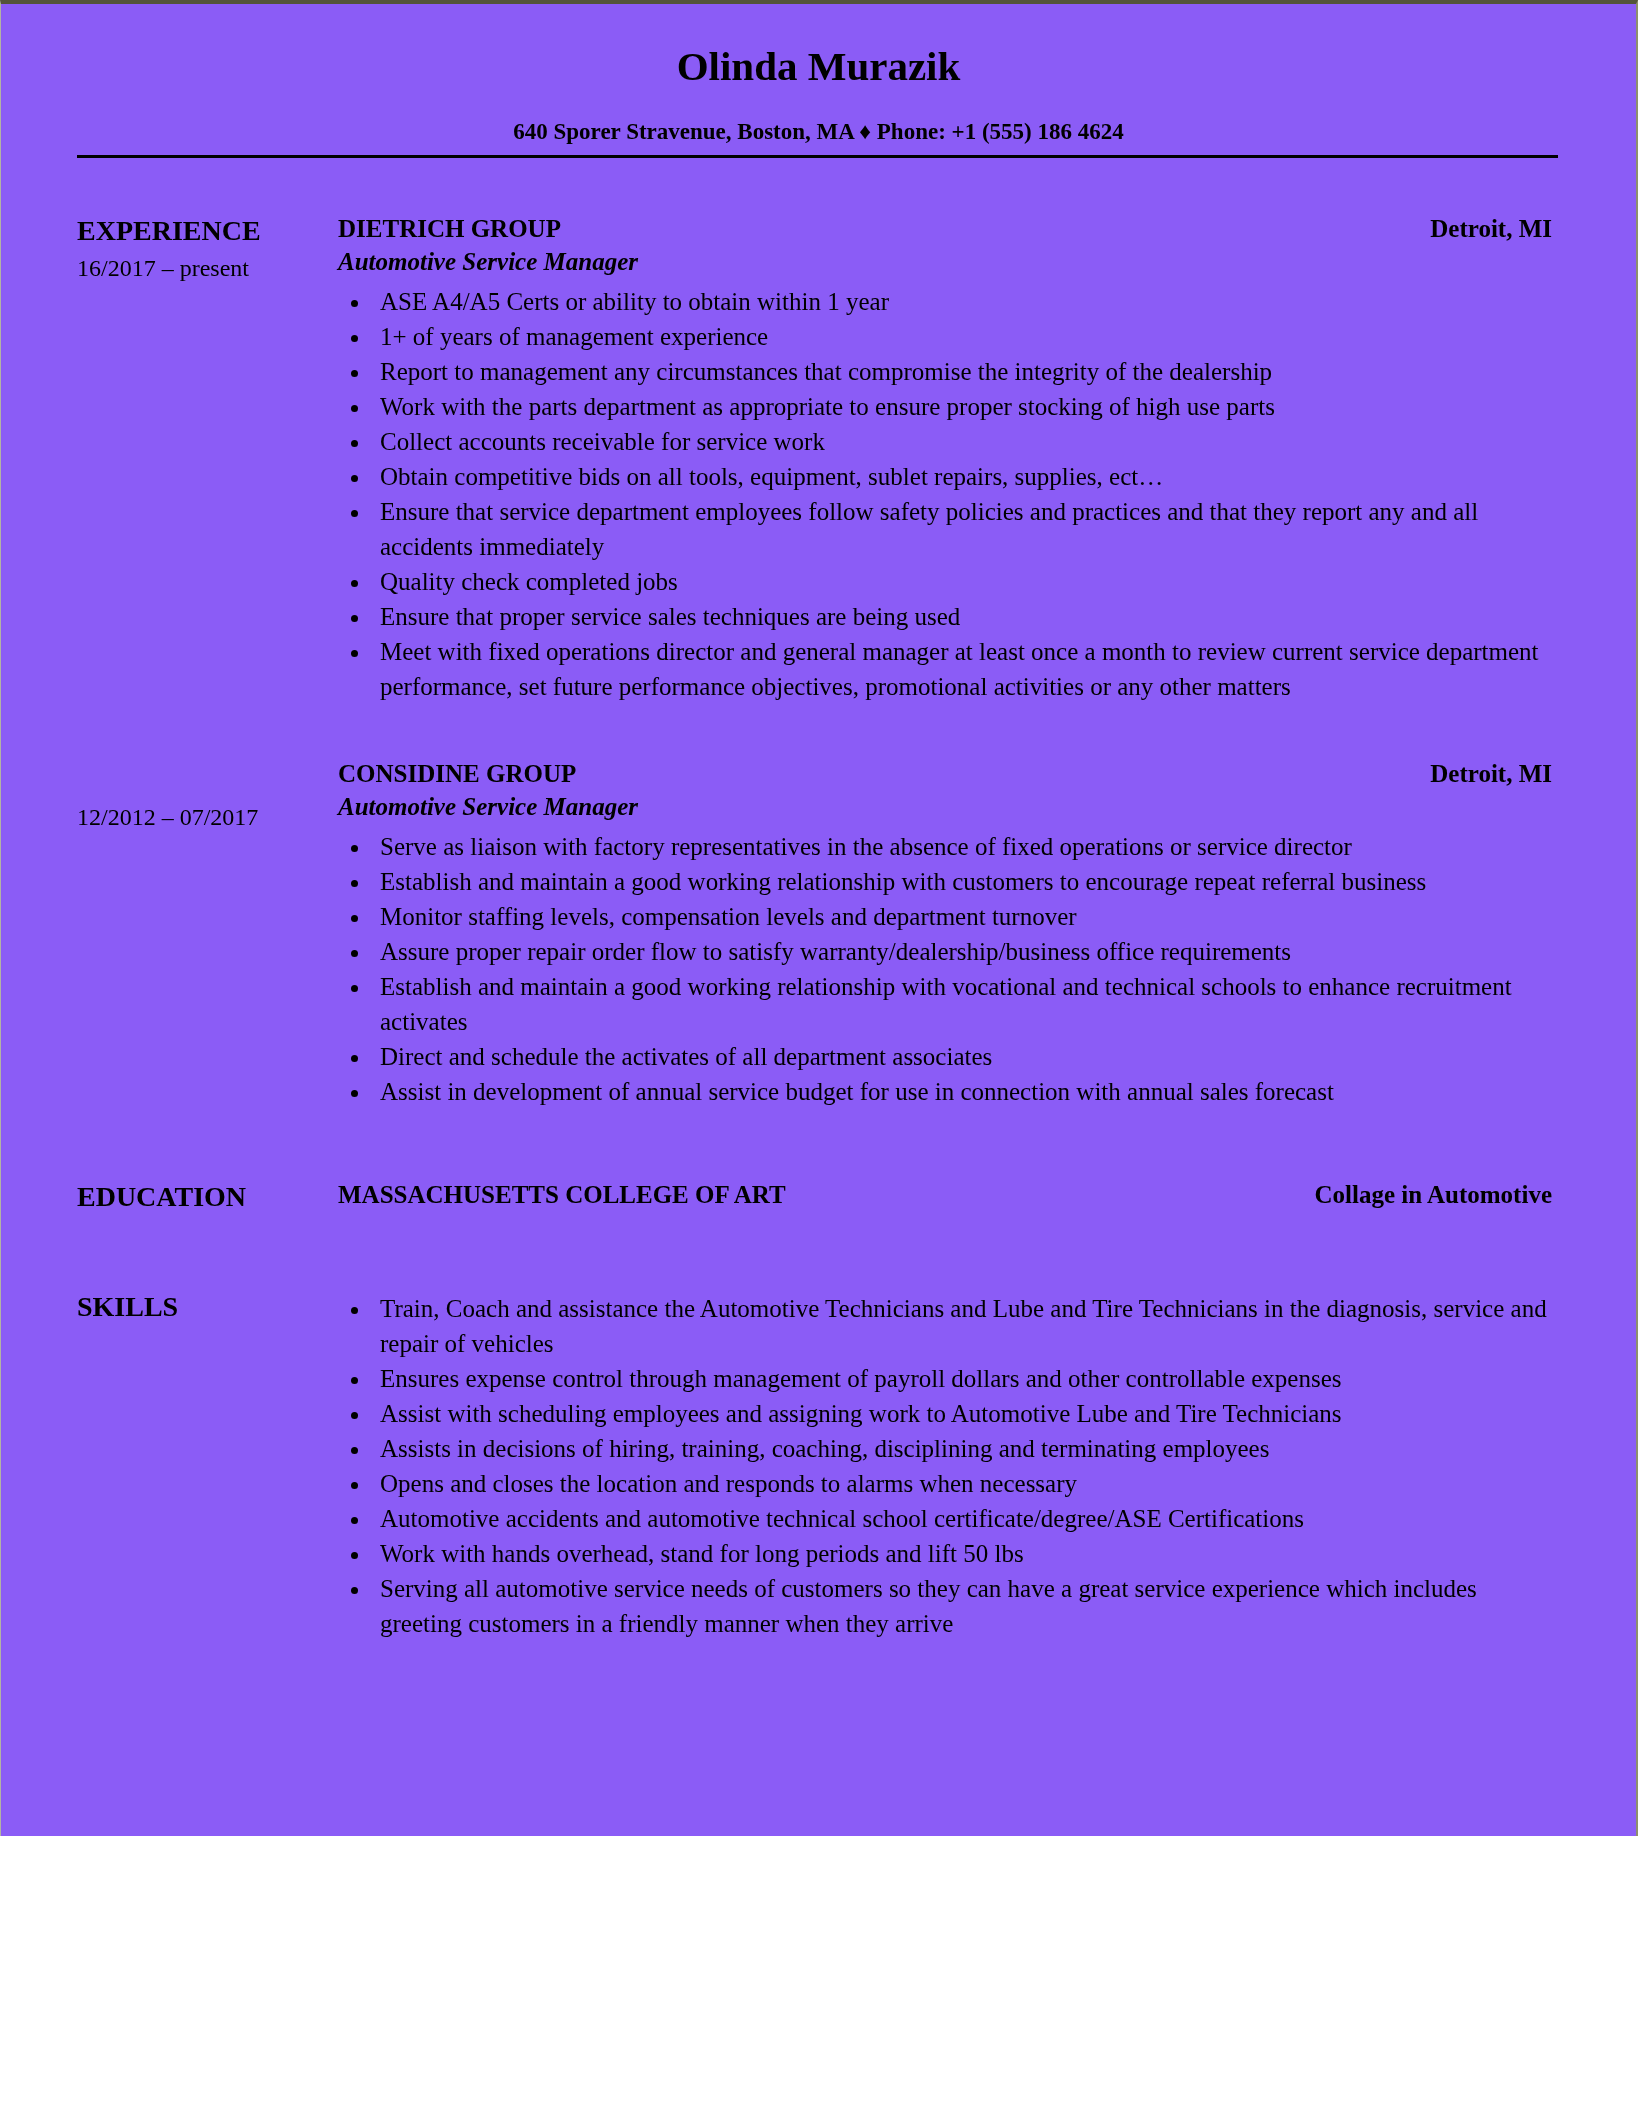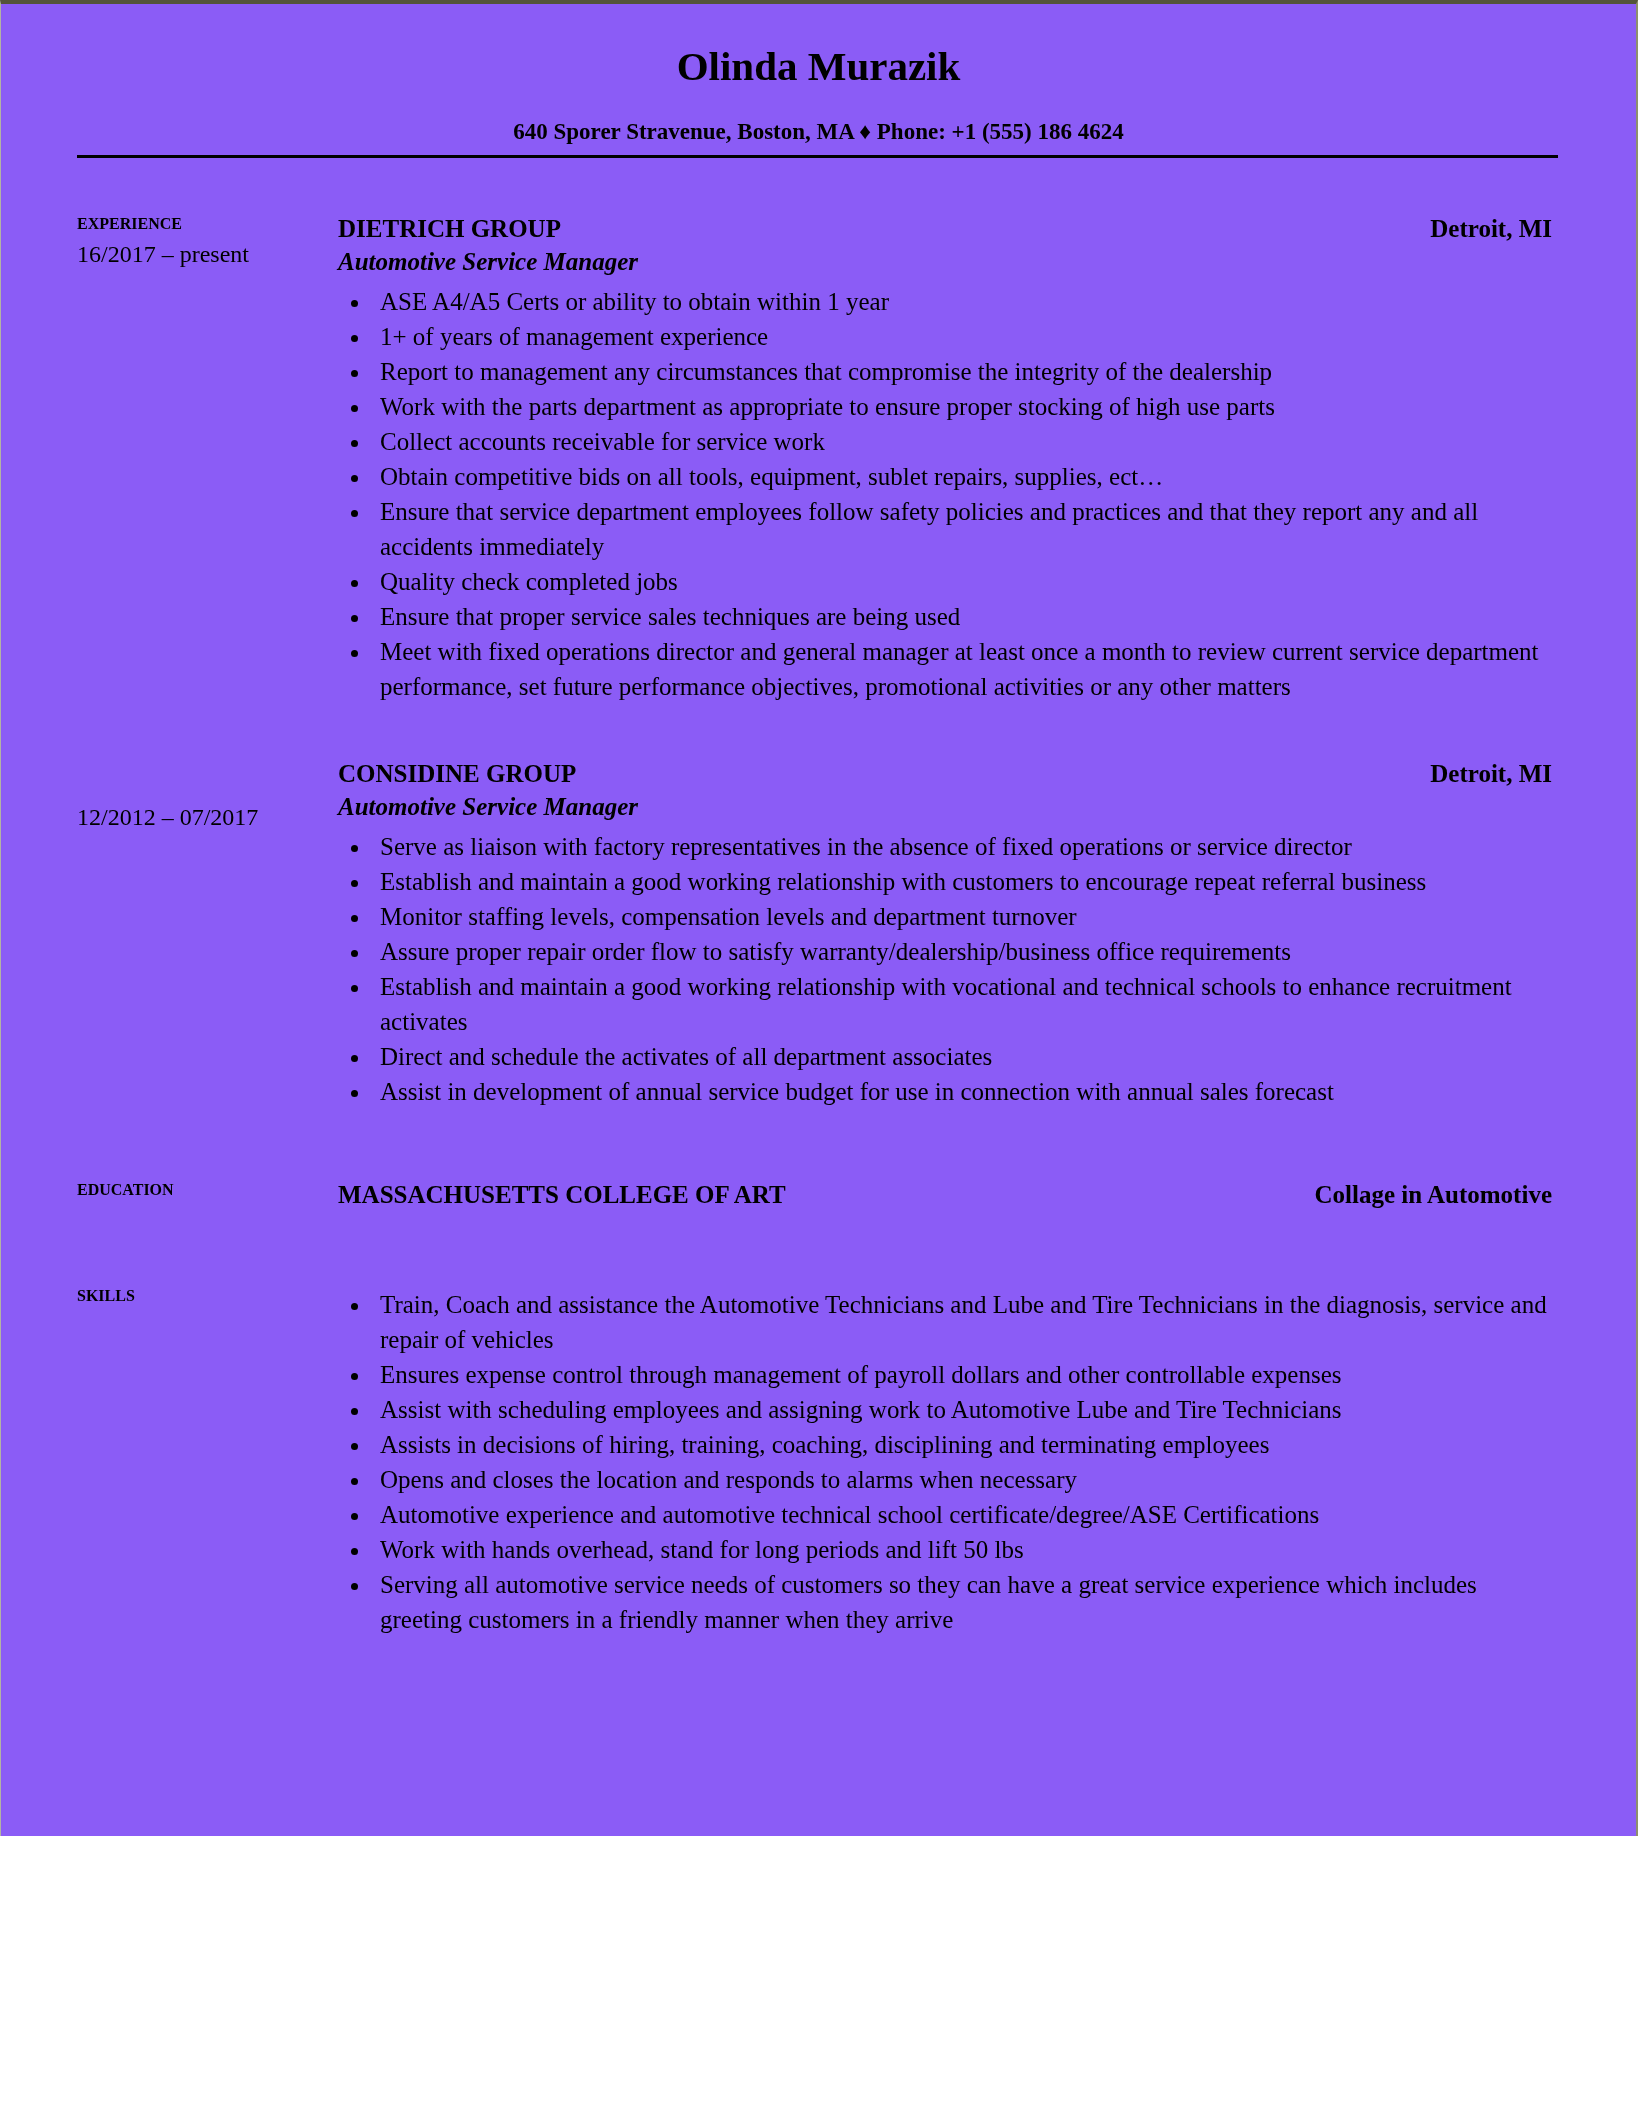--- a/index.html
+++ b/index.html
@@ -24,21 +24,21 @@
 
   .section { display: flex; align-items: flex-start; }
   .section-experience { margin-top: 57px; }
   .entry-gap { margin-top: 56px; }
   .section-education { margin-top: 72px; }
   .section-skills { margin-top: 78px; justify-content: flex-end; }
 
   .label-col { width: 261px; flex: 0 0 261px; box-sizing: border-box; }
   .body-col { flex: 1; min-width: 0; }
 
-  .section-label { font-size: 16px; font-weight: bold; }
+  .section-label { font-size: 28px; font-weight: bold; }
   .dates { font-size: 24px; margin-top: 8px; white-space: nowrap; }
   .dates.offset { margin-top: 44px; }
 
   .company-row { display: flex; justify-content: space-between; align-items: center; }
   .company { font-size: 25px; font-weight: bold; }
   .location { font-size: 25px; font-weight: bold; }
   .job-title { font-size: 25px; font-weight: bold; font-style: italic; margin-top: 5px; }
 
   ul.bullets {
     margin: 8px 0 0 0;
@@ -131,21 +131,21 @@
       <div class="label-col">
         <div class="section-label">SKILLS</div>
       </div>
       <div class="body-col">
         <ul class="bullets flush">
           <li>Train, Coach and assistance the Automotive Technicians and Lube and Tire Technicians in the diagnosis, service and repair of vehicles</li>
           <li>Ensures expense control through management of payroll dollars and other controllable expenses</li>
           <li>Assist with scheduling employees and assigning work to Automotive Lube and Tire Technicians</li>
           <li>Assists in decisions of hiring, training, coaching, disciplining and terminating employees</li>
           <li>Opens and closes the location and responds to alarms when necessary</li>
-          <li>Automotive experience and automotive technical school certificate/degree/ASE Certifications</li>
+          <li>Automotive accidents and automotive technical school certificate/degree/ASE Certifications</li>
           <li>Work with hands overhead, stand for long periods and lift 50 lbs</li>
           <li>Serving all automotive service needs of customers so they can have a great service experience which includes greeting customers in a friendly manner when they arrive</li>
         </ul>
       </div>
     </div>
 
   </div>
 </div>
 
 </body></html>

